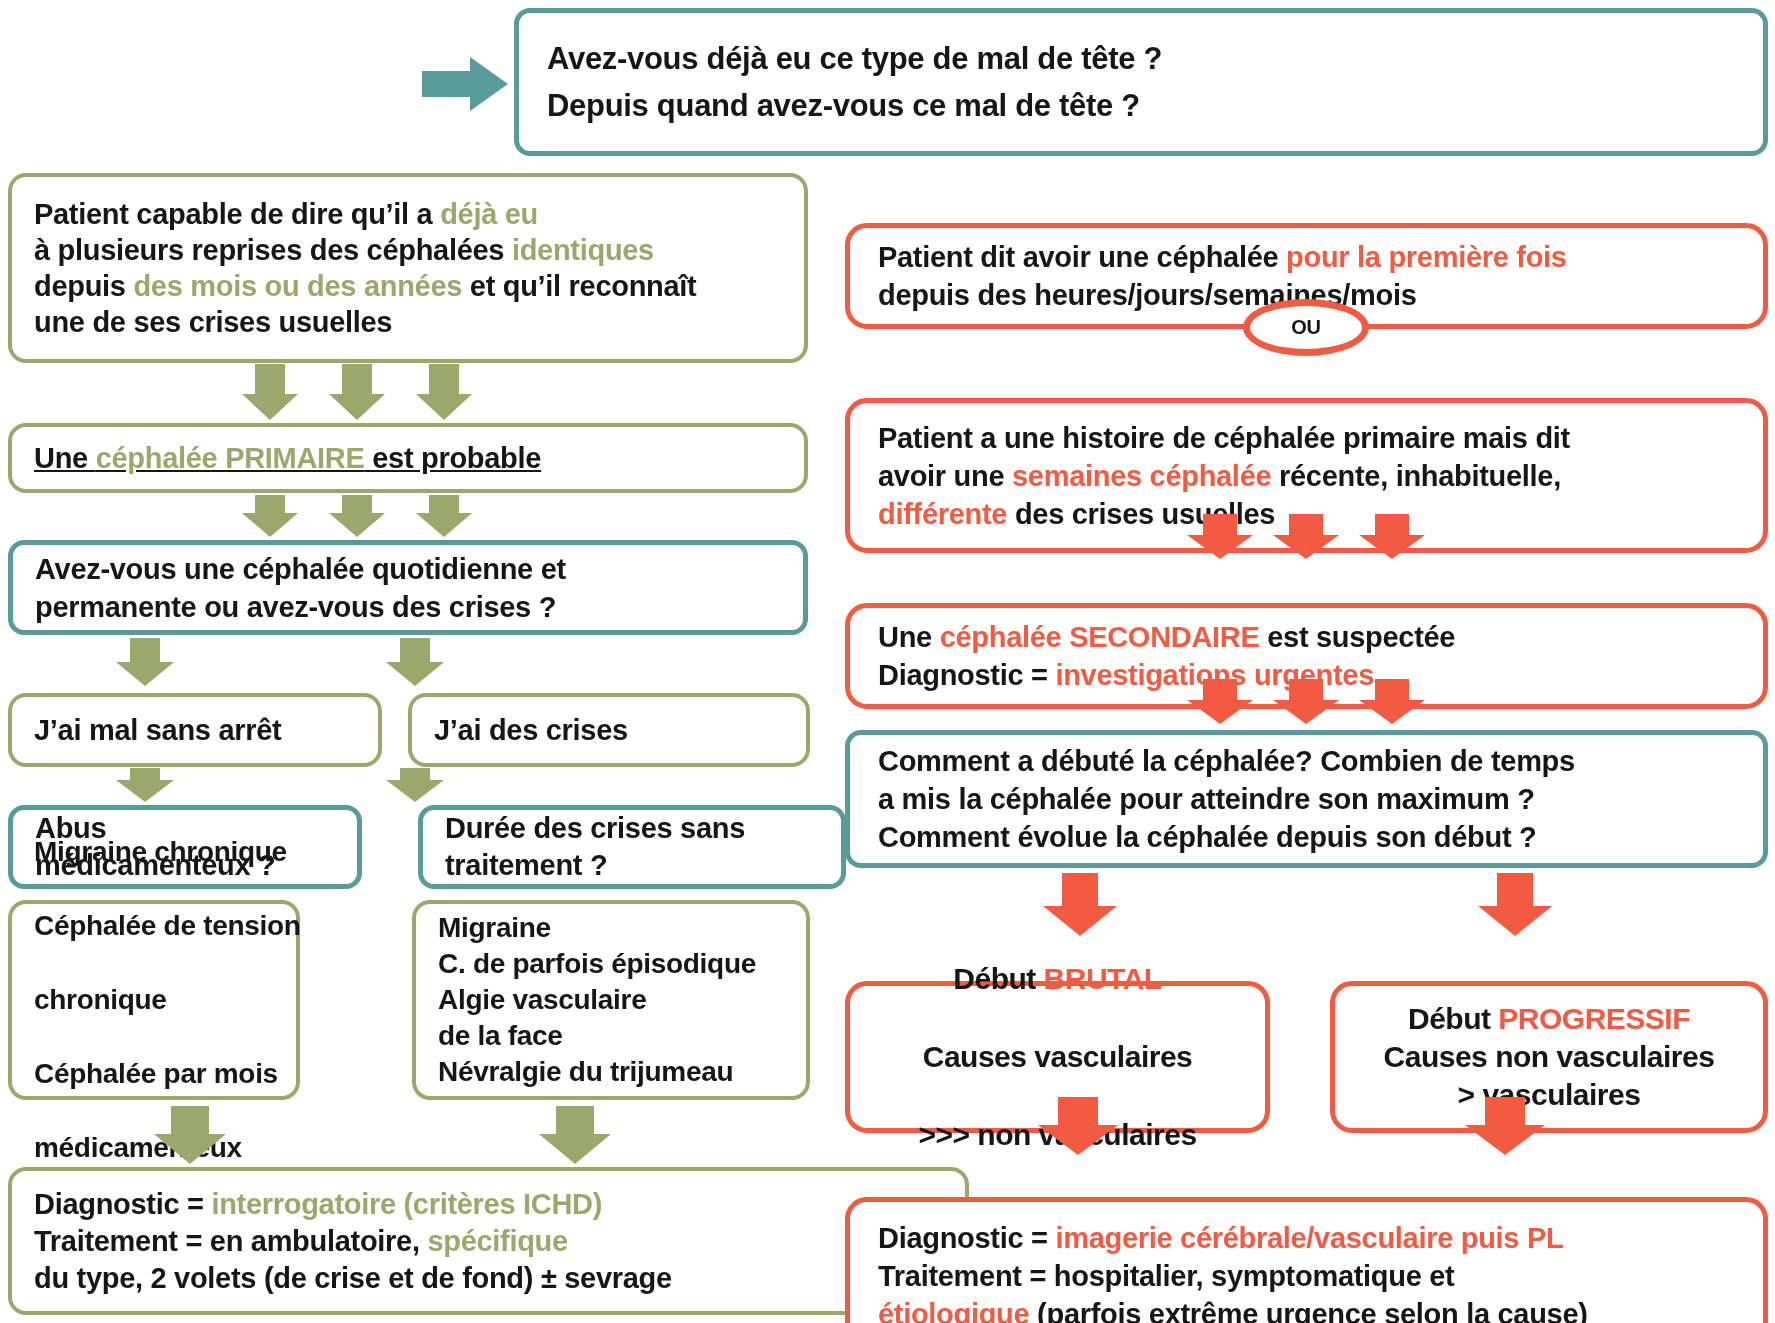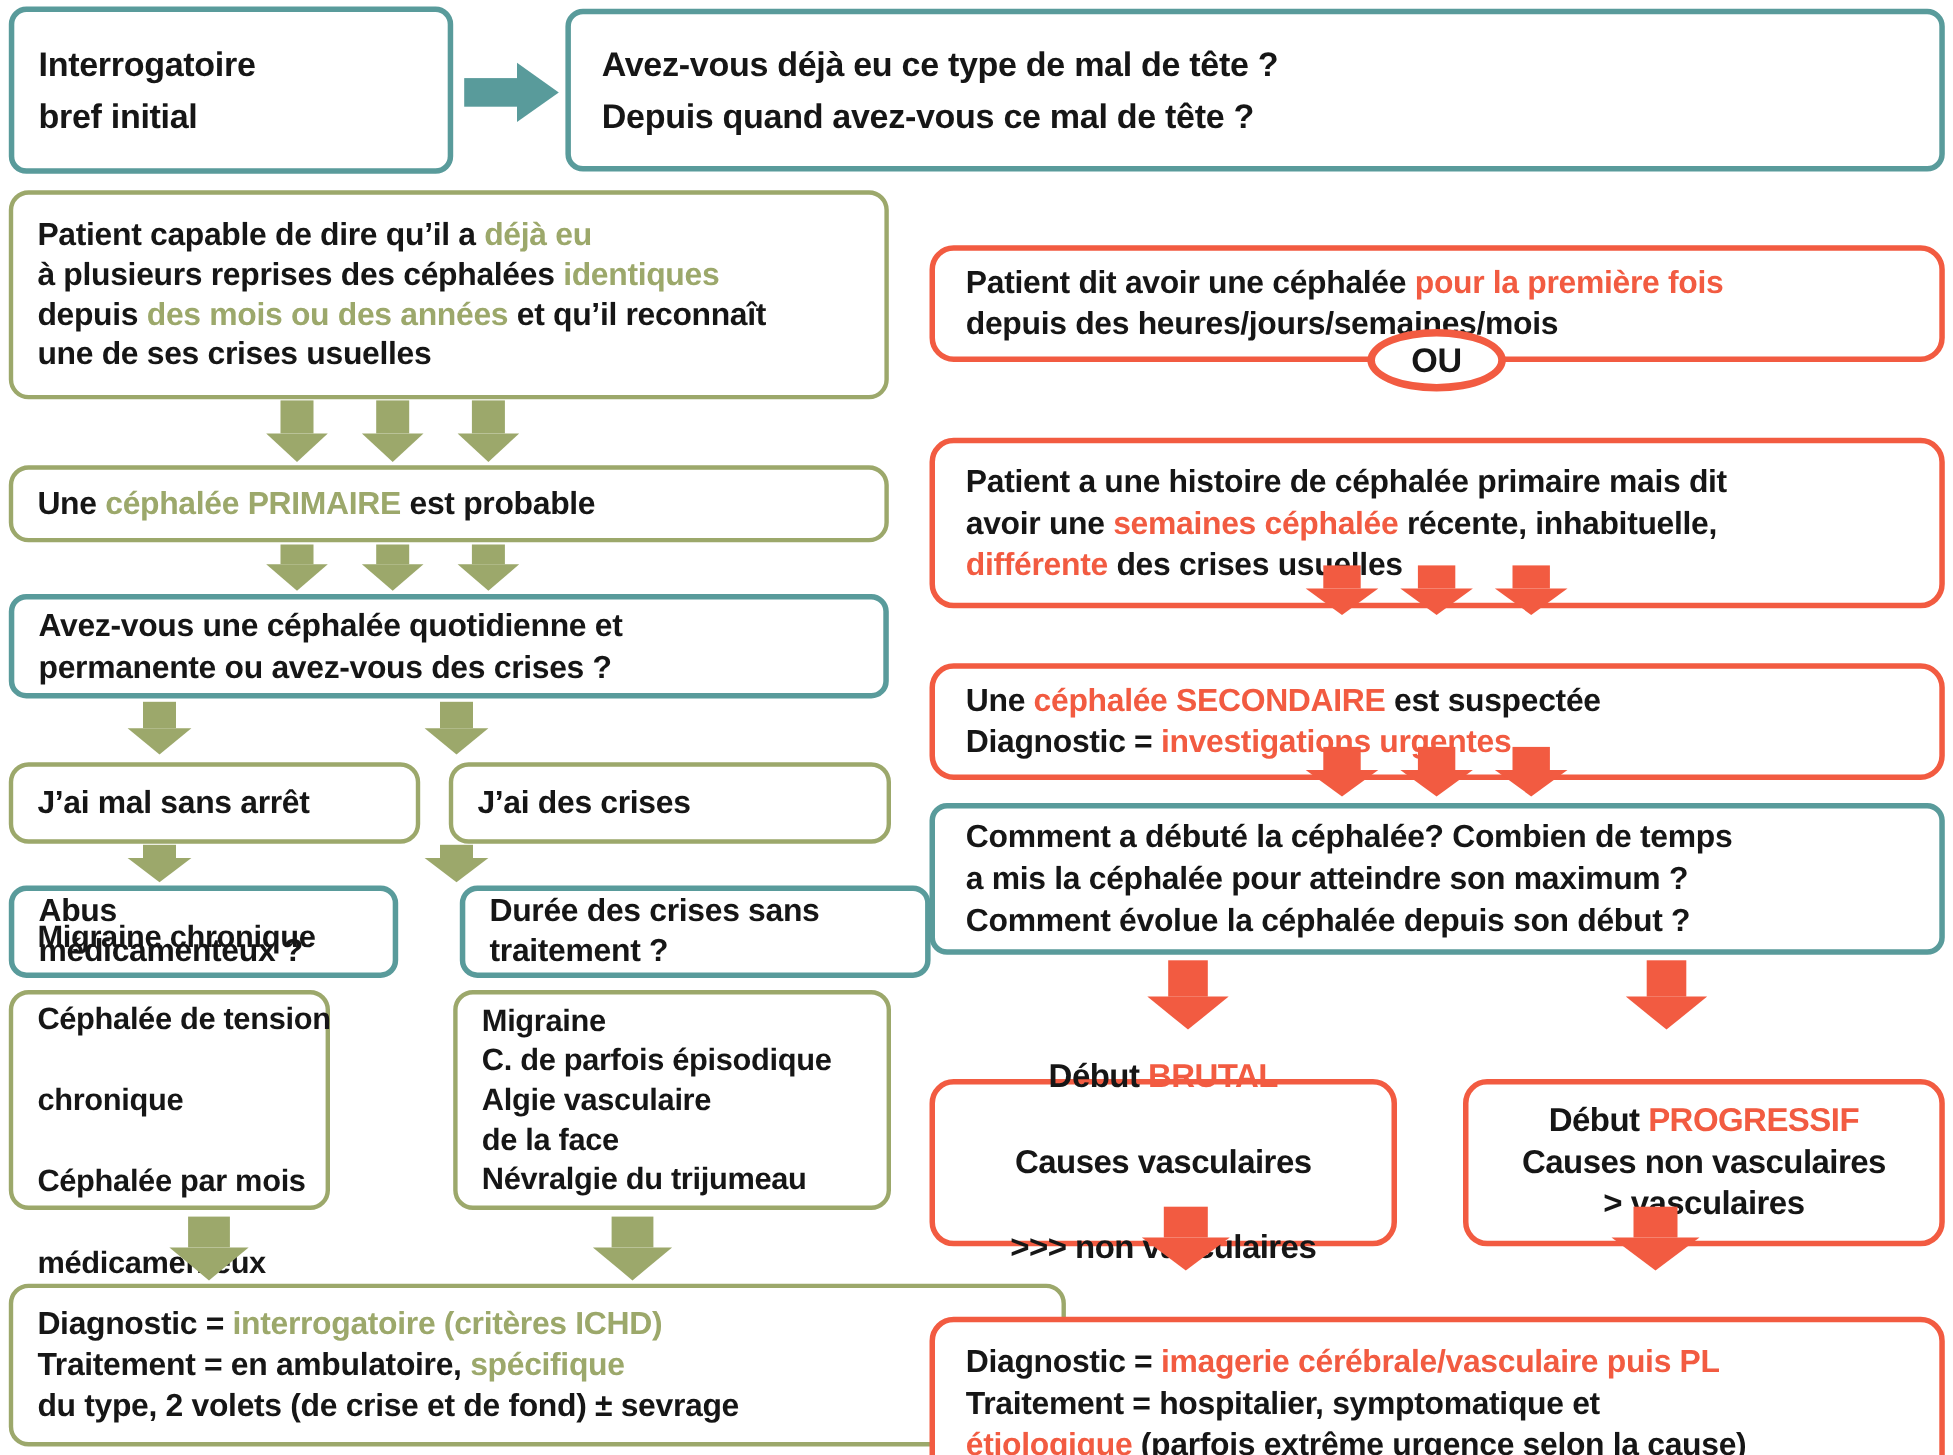--- a/index.html
+++ b/index.html
@@ -50,32 +50,28 @@
   .s5 .sh{width:36px;height:33px;} .s5 .hd{border-left-width:37px;border-right-width:37px;border-top-width:30px;}
   .s6 .sh{width:40px;height:28px;} .s6 .hd{border-left-width:40px;border-right-width:40px;border-top-width:30px;}
   
   .rarr{position:absolute;display:flex;align-items:center;}
   .rarr .rsh{width:48px;height:26px;background:var(--teal);}
   .rarr .rhd{width:0;height:0;border-top:27px solid transparent;border-bottom:27px solid transparent;border-left:38px solid var(--teal);}
   
   .ou{
     position:absolute;box-sizing:border-box;left:1243px;top:299px;width:126px;height:57px;
     border:7px solid var(--red);border-radius:50%;background:var(--bg);
-    display:flex;align-items:center;justify-content:center;font-size:31px;
+    display:flex;align-items:center;justify-content:center;font-size:20px;
   }
 </style>
 </head>
 <body>
 
 <div class="canvas">
 
-  <div class="bx b-teal big" style="left:8px;top:6px;width:404px;height:152px;">
-    <div class="ln"><span class="tk">Interrogatoire</span></div>
-    <div class="ln"><span class="tk">bref initial</span></div>
-  </div>
 
   <div class="rarr" style="left:422px;top:57px;">
     <div class="rsh"></div>
     <div class="rhd"></div>
   </div>
 
   <div class="bx b-teal big" style="left:514px;top:8px;width:1254px;height:148px;padding-left:28px;">
     <div class="ln"><span class="tk">Avez-vous déjà eu ce type de mal de tête ?</span></div>
     <div class="ln"><span class="tk">Depuis quand avez-vous ce mal de tête ?</span></div>
   </div>
@@ -93,21 +89,21 @@
     </div>
   <div class="arr a-olive s1" style="left:329px;top:364px;">
       <div class="sh"></div>
       <div class="hd"></div>
     </div>
   <div class="arr a-olive s1" style="left:416px;top:364px;">
       <div class="sh"></div>
       <div class="hd"></div>
     </div>
 
-  <div class="bx b-olive" style="left:8px;top:423px;width:800px;height:70px;">
+  <div class="bx b-olive" style="left:8px;top:423px;width:800px;height:70px;text-decoration:underline;">
     <div class="ln"><span class="tk">Une </span><span class="to">céphalée PRIMAIRE</span><span class="tk"> est probable</span></div>
   </div>
 
   <div class="arr a-olive s1s" style="left:242px;top:495px;">
       <div class="sh"></div>
       <div class="hd"></div>
     </div>
   <div class="arr a-olive s1s" style="left:329px;top:495px;">
       <div class="sh"></div>
       <div class="hd"></div>

